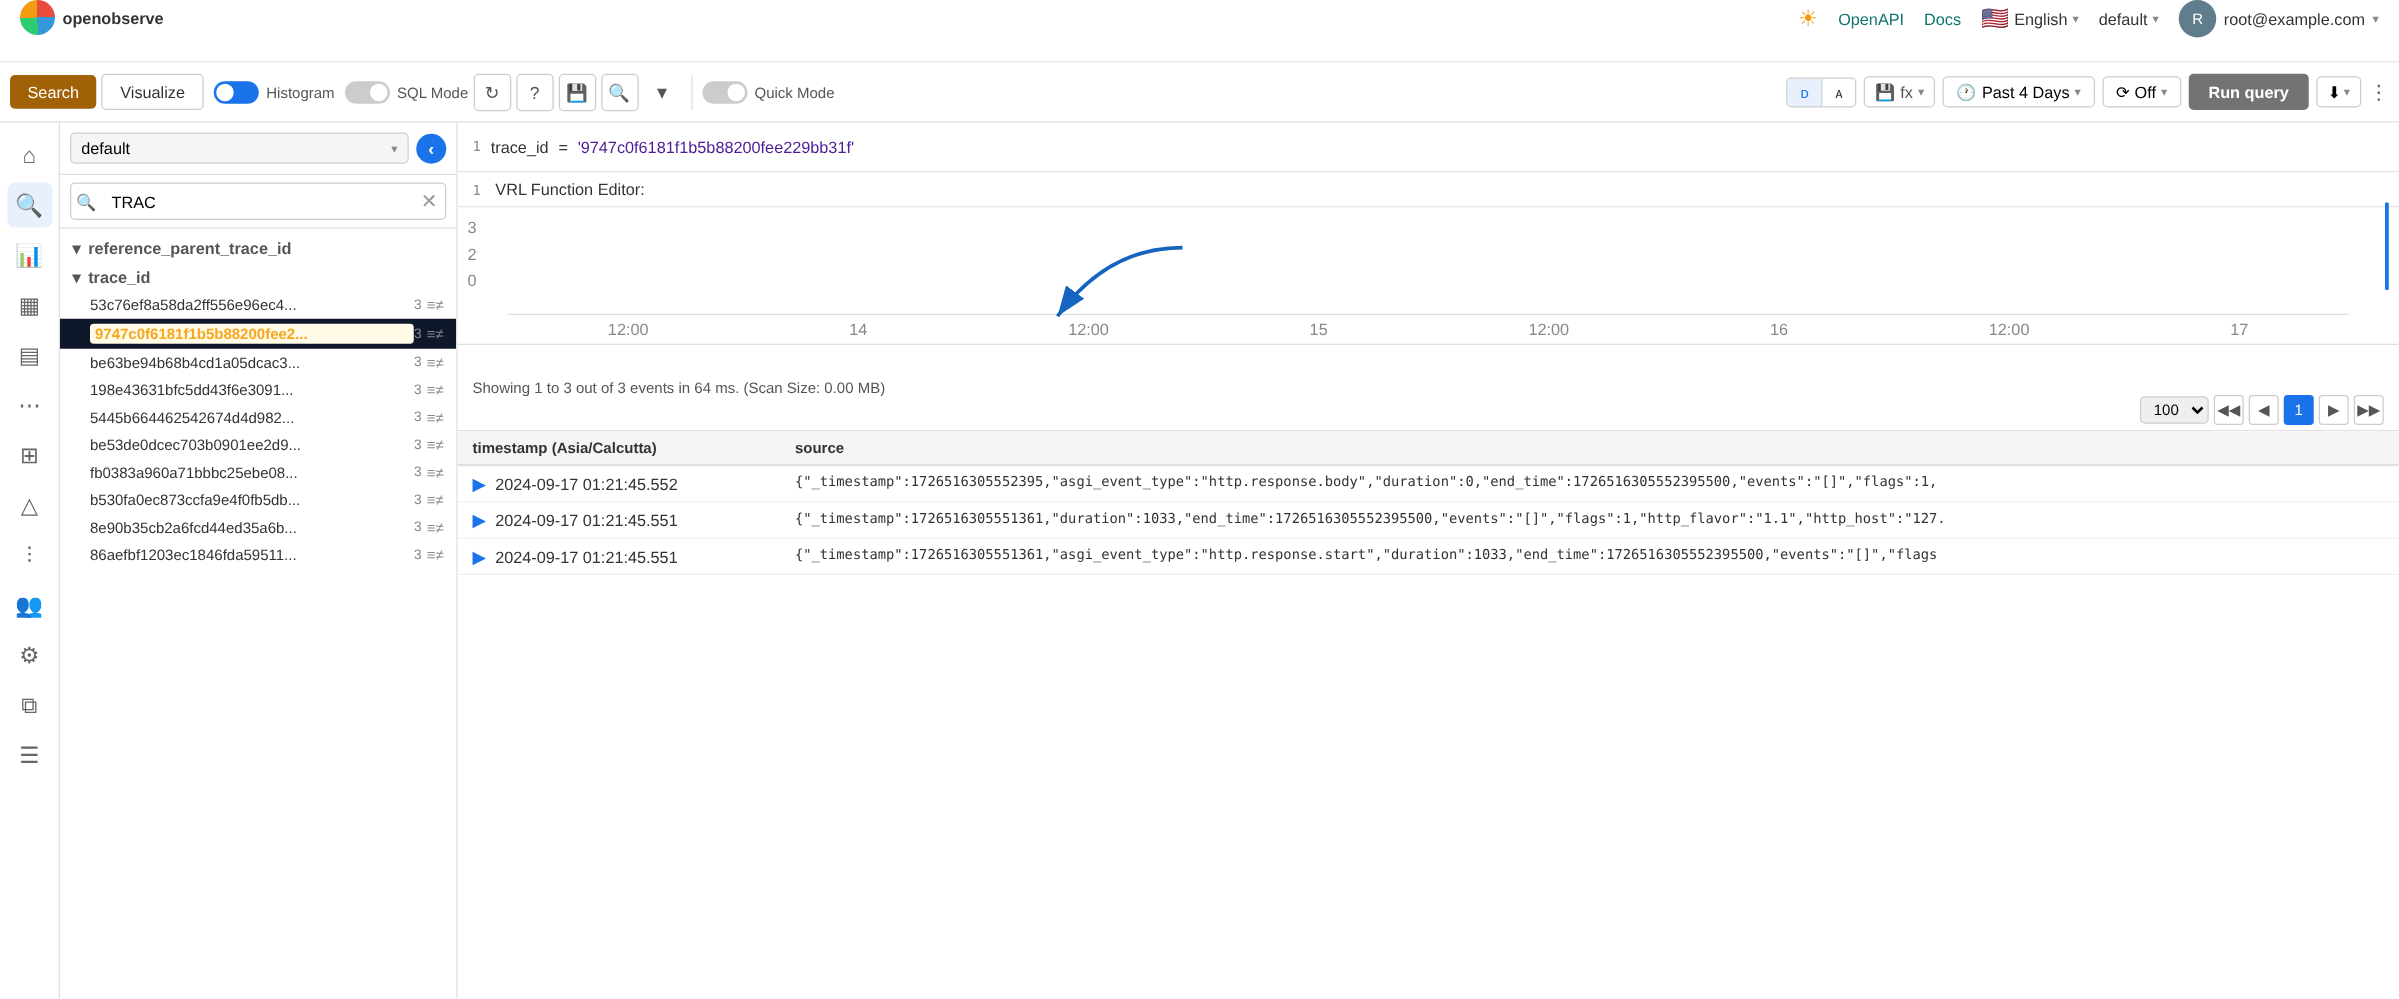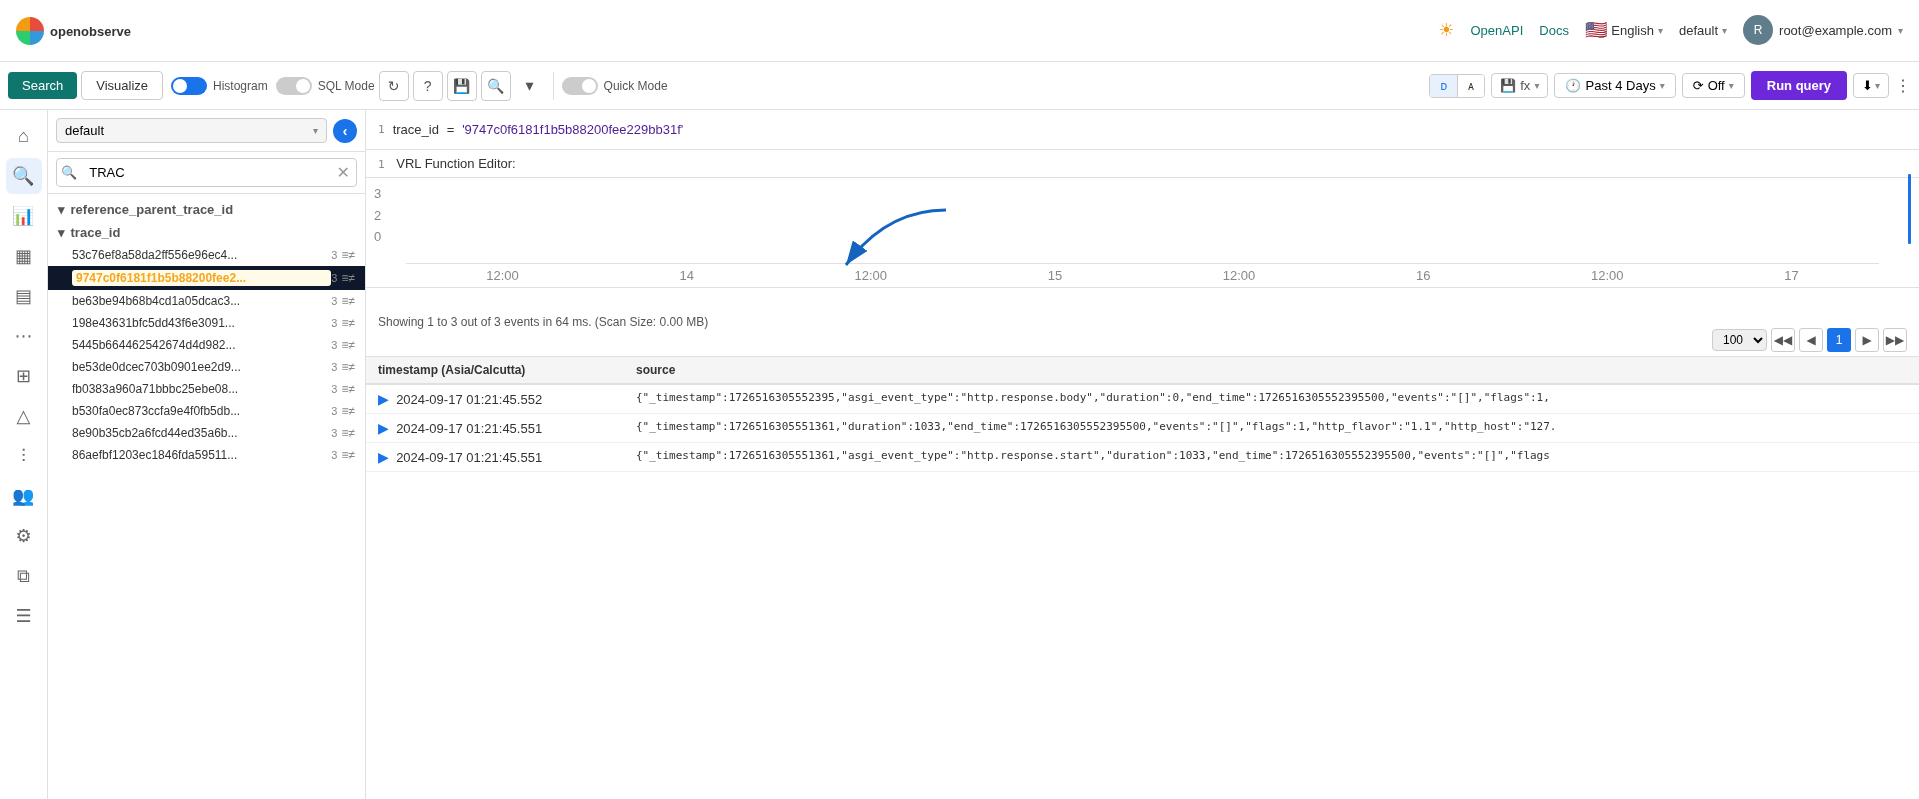--- a/index.html
+++ b/index.html
@@ -1,58 +1,58 @@
 <!DOCTYPE html>
 <html><head>
   <meta charset="utf-8">
   <style>
     * { box-sizing: border-box; margin: 0; padding: 0; font-family: 'Segoe UI', Arial, sans-serif; font-size: 13px; }
     body { background: #f5f5f5; display: flex; flex-direction: column; height: 799px; overflow: hidden; }
 
     
     .navbar {
-      display: flex; align-items: flex-end; background: #fff;
-      border-bottom: 1px solid #e0e0e0; height: 62px; padding: 16px 16px; gap: 16px; flex-shrink: 0;
+      display: flex; align-items: flex-start; background: #fff;
+      border-bottom: 1px solid #e0e0e0; height: 50px; padding: 0 16px; gap: 16px; flex-shrink: 0;
     }
     .navbar-logo { display: flex; align-items: center; gap: 6px; font-weight: 700; font-size: 15px; color: #333; }
     .logo-circle { width: 28px; height: 28px; border-radius: 50%; background: conic-gradient(#e74c3c 0deg 90deg, #3498db 90deg 180deg, #2ecc71 180deg 270deg, #f39c12 270deg 360deg); flex-shrink: 0; }
     .navbar-spacer { flex: 1; }
     .navbar-right { display: flex; align-items: center; gap: 16px; }
     .navbar-btn { background: none; border: none; cursor: pointer; color: #0f766e; font-size: 13px; display: flex; align-items: center; gap: 4px; }
     .flag-icon { font-size: 18px; }
     .lang-btn { display: flex; align-items: center; gap: 4px; cursor: pointer; color: #333; }
     .avatar { width: 30px; height: 30px; border-radius: 50%; background: #607d8b; display: flex; align-items: center; justify-content: center; color: #fff; font-size: 12px; }
     .user-btn { display: flex; align-items: center; gap: 6px; cursor: pointer; color: #333; }
     .sun-icon { font-size: 18px; color: #f39c12; cursor: pointer; }
 
     
     .toolbar {
       display: flex; align-items: center; background: #fff;
       border-bottom: 1px solid #e0e0e0; height: 48px; padding: 0 8px; gap: 4px; flex-shrink: 0;
     }
-    .btn-search { background: #0f766e; color: #fff; border: none; border-radius: 4px; padding: 6px 14px; font-size: 13px; cursor: pointer; font-weight: 500; }
+    .btn-search { background: #a16207; color: #fff; border: none; border-radius: 4px; padding: 6px 14px; font-size: 13px; cursor: pointer; font-weight: 500; }
     .btn-visualize { background: none; border: 1px solid #ccc; border-radius: 4px; padding: 6px 14px; font-size: 13px; cursor: pointer; color: #333; }
     .toggle-wrap { display: flex; align-items: center; gap: 6px; margin-left: 4px; }
     .toggle { position: relative; width: 36px; height: 18px; }
     .toggle input { opacity: 0; width: 0; height: 0; }
     .toggle-slider { position: absolute; inset: 0; background: #1a73e8; border-radius: 9px; cursor: pointer; }
     .toggle-slider::before { content: ''; position: absolute; width: 14px; height: 14px; left: 2px; top: 2px; background: #fff; border-radius: 50%; }
     .toggle-off .toggle-slider { background: #ccc; }
     .toggle-off .toggle-slider::before { left: 20px; }
     .toolbar-separator { width: 1px; height: 28px; background: #e0e0e0; margin: 0 4px; }
     .icon-btn { background: none; border: 1px solid #ccc; border-radius: 4px; width: 30px; height: 30px; display: flex; align-items: center; justify-content: center; cursor: pointer; color: #555; font-size: 14px; }
     .icon-btn-plain { background: none; border: none; width: 30px; height: 30px; display: flex; align-items: center; justify-content: center; cursor: pointer; color: #555; font-size: 16px; }
     .toolbar-right { margin-left: auto; display: flex; align-items: center; gap: 6px; }
     .pill-group { display: flex; align-items: center; border: 1px solid #ccc; border-radius: 4px; overflow: hidden; }
     .pill-item { padding: 4px 10px; background: #fff; cursor: pointer; font-size: 12px; color: #333; border-right: 1px solid #ccc; }
     .pill-item:last-child { border-right: none; }
     .pill-active { background: #e8f0fe; color: #1a73e8; }
     .fx-btn { display: flex; align-items: center; gap: 4px; background: #fff; border: 1px solid #ccc; border-radius: 4px; padding: 4px 8px; cursor: pointer; color: #555; font-size: 13px; }
     .time-btn { display: flex; align-items: center; gap: 4px; background: #fff; border: 1px solid #ccc; border-radius: 4px; padding: 4px 10px; cursor: pointer; font-size: 12px; }
-    .run-btn { background: #6d28d9; color: #fff; border: none; border-radius: 4px; padding: 7px 16px; font-size: 13px; cursor: pointer; font-weight: 600; }
+    .run-btn { background: #737373; color: #fff; border: none; border-radius: 4px; padding: 7px 16px; font-size: 13px; cursor: pointer; font-weight: 600; }
     .download-btn { display: flex; align-items: center; border: 1px solid #ccc; border-radius: 4px; padding: 4px 8px; cursor: pointer; background: #fff; gap: 2px; }
     .share-btn { background: none; border: none; cursor: pointer; font-size: 16px; color: #555; }
 
     
     .main { display: flex; flex: 1; overflow: hidden; }
 
     
     .nav-sidebar {
       width: 48px; background: #fff; border-right: 1px solid #e0e0e0;
       display: flex; flex-direction: column; align-items: center; padding: 8px 0; gap: 4px; flex-shrink: 0;

